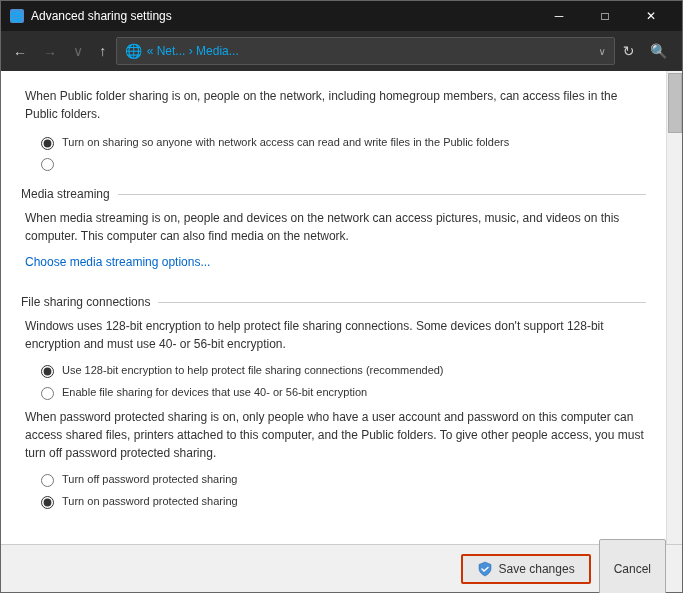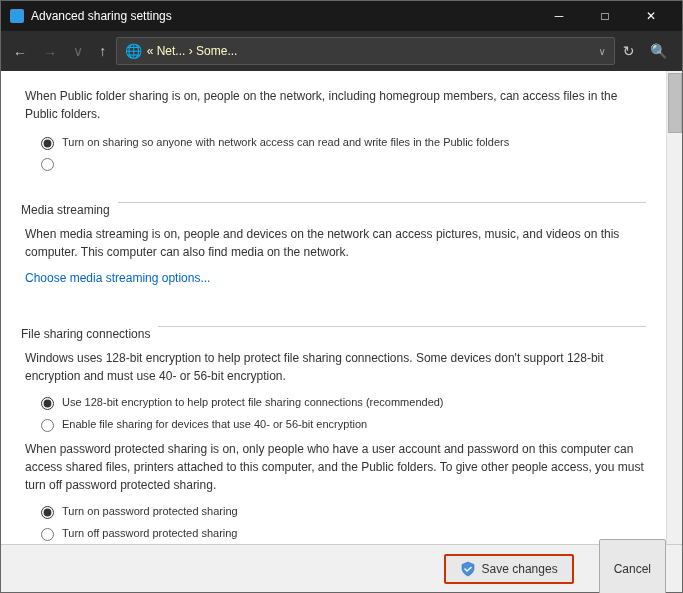--- a/index.html
+++ b/index.html
@@ -92,21 +92,21 @@
       gap: 4px;
     }
     .address-globe {
       font-size: 14px;
     }
     .address-path {
       color: #ccc;
       font-size: 12px;
       flex: 1;
     }
-    .address-path span { color: #fef9c3; margin-top: 21px; }
+    .address-path span { color: #0ea5e9; margin-top: 21px; }
     .address-chevron {
       color: #aaa;
       font-size: 10px;
       cursor: pointer;
     }
     .address-refresh {
       background: transparent;
       border: none;
       color: #ccc;
       font-size: 14px;
@@ -160,21 +160,20 @@
       align-items: center;
       margin-bottom: 8px;
       margin-top: 16px;
     }
     .section-header:first-of-type { margin-top: 0; }
     .section-title {
       font-size: 12px;
       color: #333;
       white-space: nowrap;
       margin-right: 8px;
-      margin-top: 16px;
     }
     .section-line {
       flex: 1;
       height: 1px;
       background: #ccc;
     }
 
     .section-desc {
       color: #333;
       font-size: 12px;
@@ -217,21 +216,21 @@
 
     
     .bottom-bar {
       background: #f0f0f0;
       border-top: 1px solid #ccc;
       height: 48px;
       display: flex;
       align-items: center;
       justify-content: flex-end;
       padding: 0 16px;
-      gap: 25px;
+      gap: 8px;
       flex-shrink: 0;
     }
 
     .btn-save {
       background: #e8e8e8;
       border: 2px solid #cc3300;
       border-radius: 2px;
       padding: 5px 14px;
       font-size: 12px;
       cursor: pointer;
@@ -289,21 +288,21 @@
   <div class="address-bar">
     <button class="nav-btn">←</button>
     <button class="nav-btn disabled">→</button>
     <button class="nav-btn disabled">∨</button>
     <button class="nav-btn">↑</button>
     <div class="address-input-container">
       <span class="address-globe">🌐</span>
       <span class="address-path">
         <span>« Net...</span>
         <span> › </span>
-        <span>Some...</span>
+        <span>Media...</span>
       </span>
       <span class="address-chevron">∨</span>
     </div>
     <button class="address-refresh">↻</button>
     <button class="search-btn">🔍</button>
   </div>
 
   <div class="content-area">
     <div class="content-scroll">
 
@@ -342,26 +341,26 @@
         <div class="radio-item">
           <input type="radio" name="file_sharing" id="fs2" style="">
           <label for="fs2">Enable file sharing for devices that use 40- or 56-bit encryption</label>
         </div>
       </div>
 
       
       <p class="section-desc">When password protected sharing is on, only people who have a user account and password on this computer can access shared files, printers attached to this computer, and the Public folders. To give other people access, you must turn off password protected sharing.</p>
       <div class="radio-group">
         <div class="radio-item">
+          <input type="radio" name="password_sharing" id="ps2" style="">
+          <label for="ps2">Turn off password protected sharing</label>
+        </div>
+        <div class="radio-item">
           <input type="radio" name="password_sharing" id="ps1" checked="" style="">
           <label for="ps1">Turn on password protected sharing</label>
-        </div>
-        <div class="radio-item">
-          <input type="radio" name="password_sharing" id="ps2" style="">
-          <label for="ps2">Turn off password protected sharing</label>
         </div>
       </div>
 
     </div>
 
     <div class="scrollbar-track">
       <div class="scrollbar-thumb"></div>
     </div>
   </div>
 

